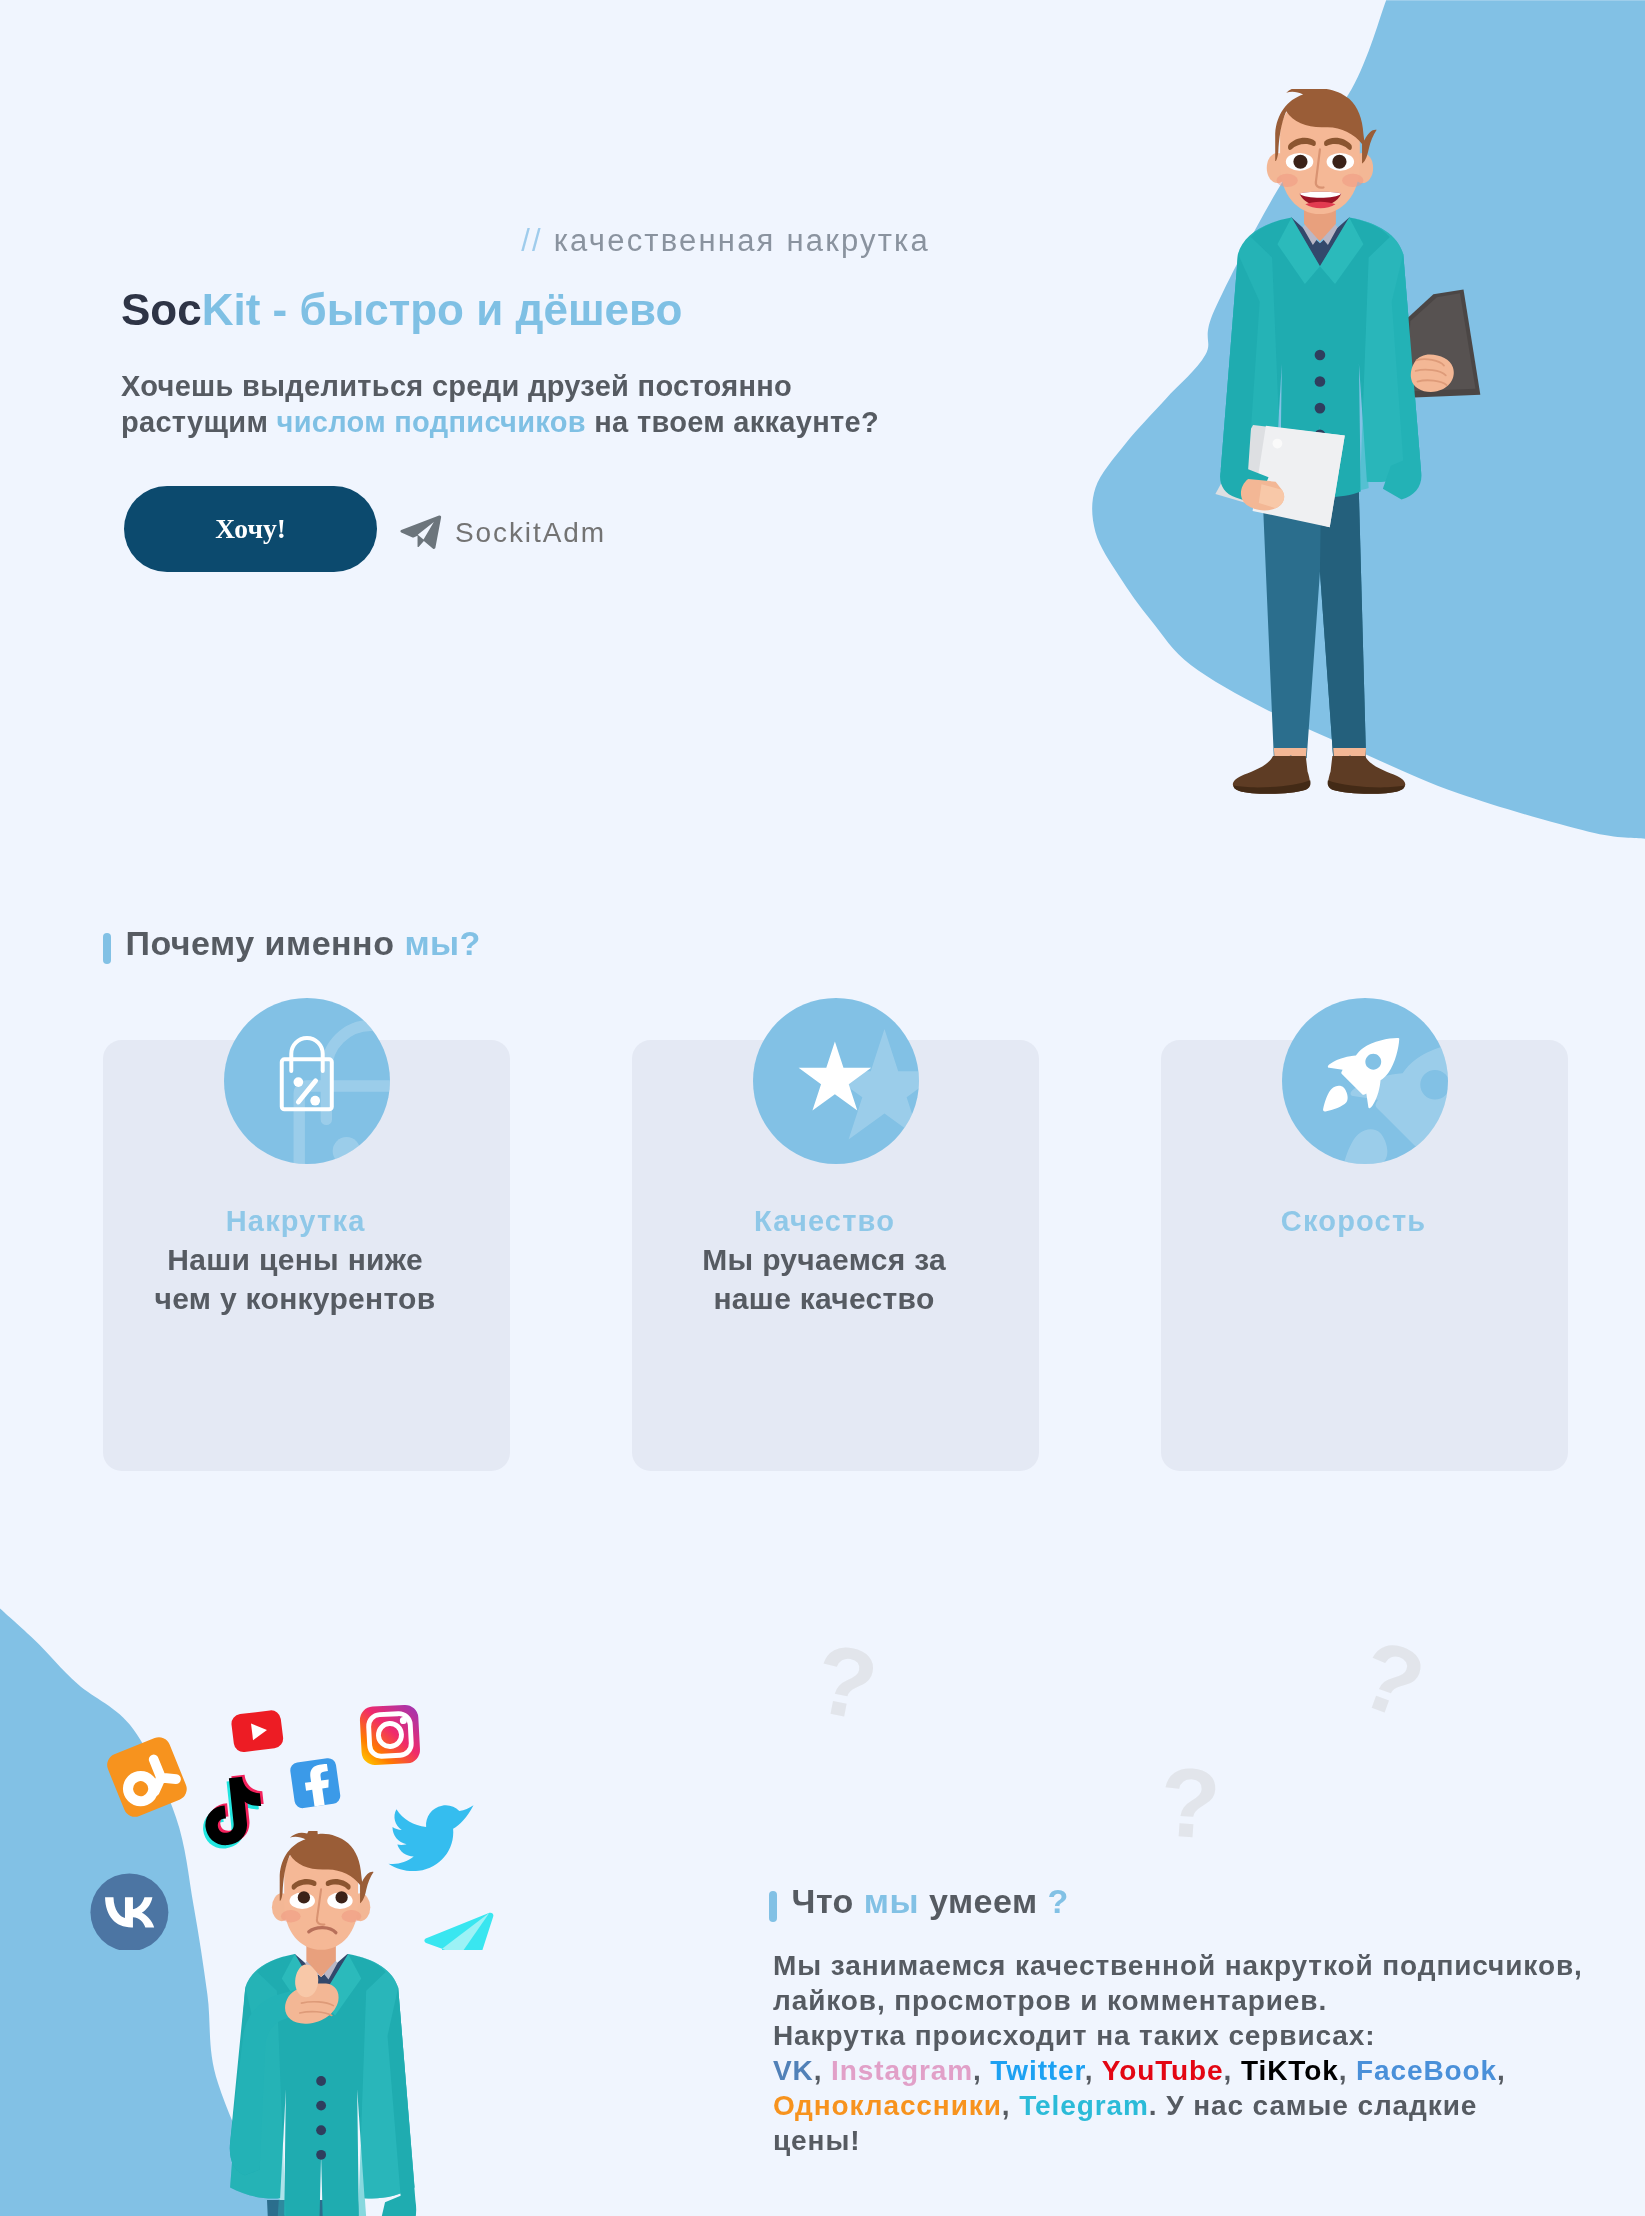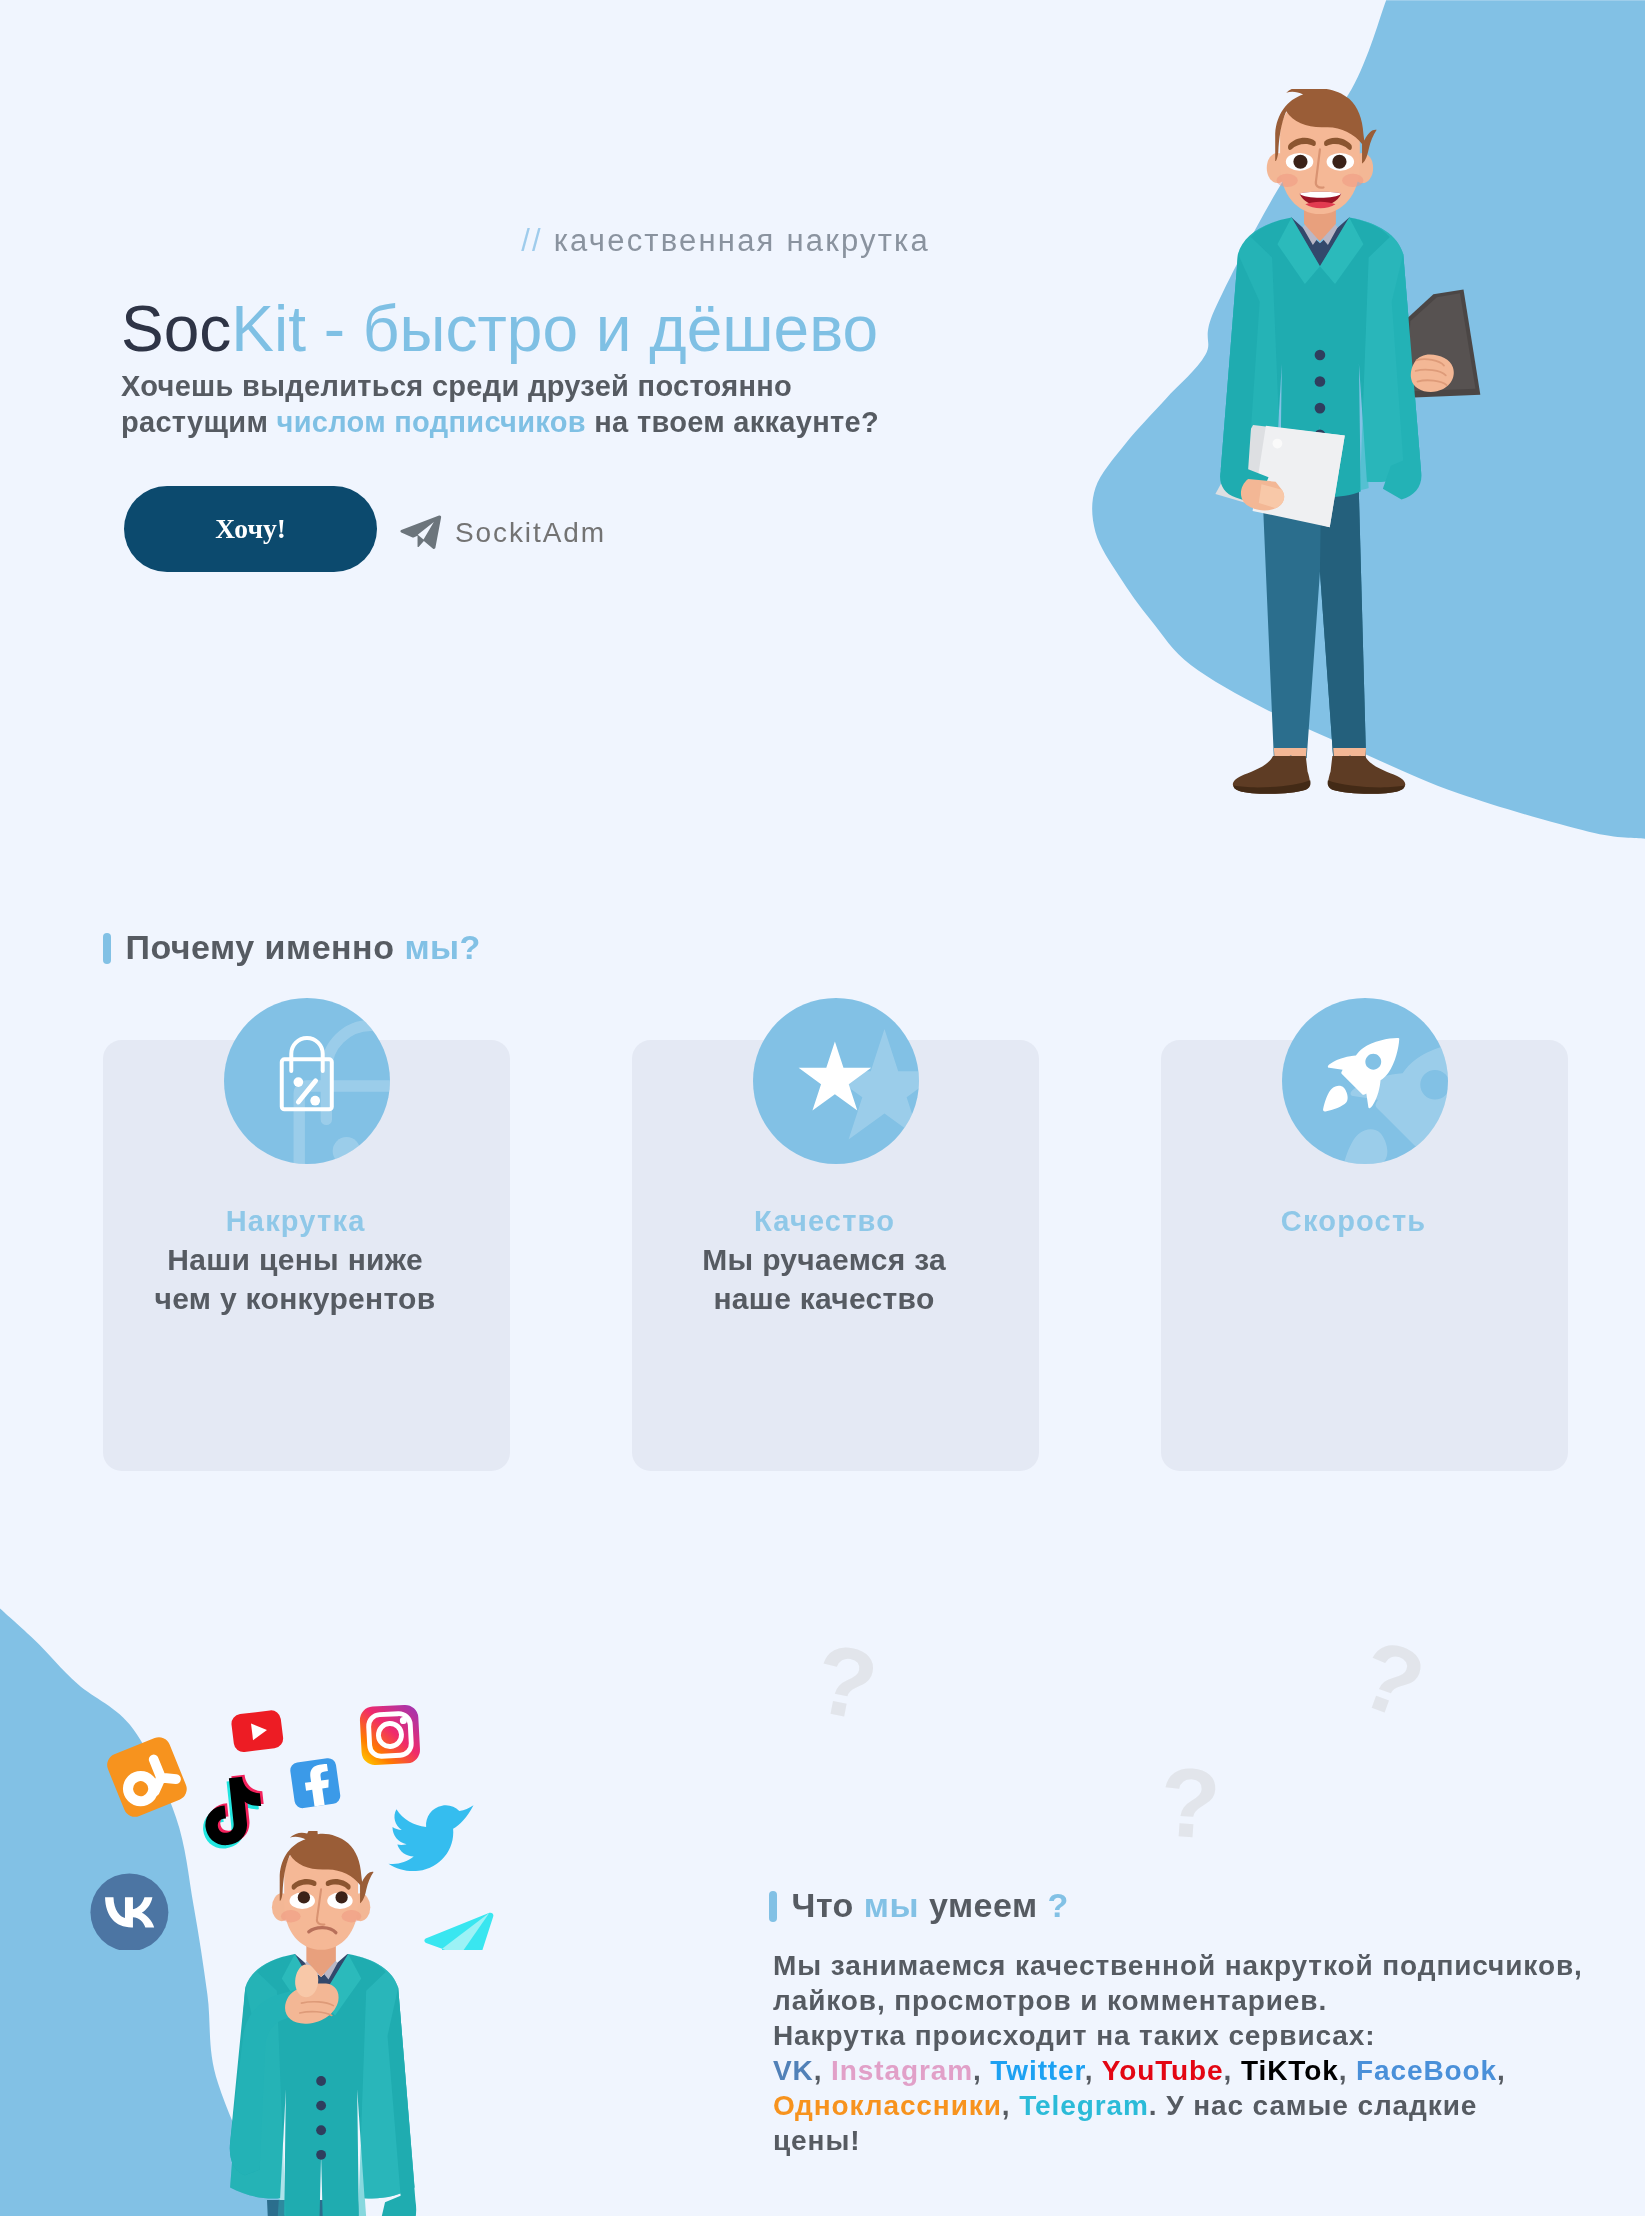--- a/index.html
+++ b/index.html
@@ -19,34 +19,34 @@
     color:#E2E5EB;line-height:1;user-select:none}
   .qmark-1{left:816px;top:1633px;font-size:98px;transform:rotate(11deg)}
   .qmark-2{left:1160px;top:1754px;font-size:98px;transform:rotate(4deg)}
   .qmark-3{left:1362px;top:1631px;font-size:97px;transform:rotate(20deg)}
 
   
   .hero{position:absolute;left:0;top:0;width:1645px;height:842px}
   .hero-copy{position:absolute;left:121px;top:0;width:809px}
   .tagline{position:absolute;left:0;top:225px;width:809px;font-size:31px;font-weight:normal;color:#8A939F;text-align:right;letter-spacing:2.2px;line-height:1}
   .tagline .slashes{color:#9FCCEC}
-  h1.hero-title{position:absolute;left:0;top:297px;width:809px;font-size:64px;font-weight:normal;color:#2E3446;line-height:1;white-space:nowrap}
+  h1.hero-title{position:absolute;left:0;top:288px;width:809px;font-size:44px;font-weight:bold;color:#2E3446;line-height:1;white-space:nowrap}
   h1.hero-title .accent{color:#7FC0E4}
   .hero-sub{position:absolute;left:0;top:368px;width:809px;font-size:29px;font-weight:bold;color:#565B62;line-height:36px;letter-spacing:0.3px}
   .hero-sub .accent{color:#7FC0E4}
   .hero-actions{position:absolute;left:0;top:0}
   .btn-want{position:absolute;left:3.1px;top:486px;width:253px;height:86px;border-radius:46px;
     background:#0c4a6e;border:none;color:#FFFFFF;font-size:27.5px;font-weight:bold;font-family:Liberation Serif, serif;
     cursor:pointer;display:flex;align-items:center;justify-content:center}
   .tg-link{position:absolute;left:278px;top:515px;display:flex;align-items:center;cursor:pointer;text-decoration:none}
   .tg-link .tg-label{font-size:28px;color:#737373;margin-left:12px;line-height:1;letter-spacing:1.9px}
 
   
   .why{position:absolute;left:0;top:0;width:1645px}
-  .sec-head{position:absolute;display:flex;align-items:flex-end}
+  .sec-head{position:absolute;display:flex;align-items:flex-start}
   .sec-bar{width:7.5px;height:31px;border-radius:4px;background:#82C1E5;margin-right:15px;margin-top:5.8px;flex:none}
   .sec-title{font-size:34px;font-weight:bold;color:#565B62;letter-spacing:0.5px;line-height:1;white-space:nowrap;margin-top:-1.3px}
   .sec-title .accent{color:#82C1E5}
   .cards{position:absolute;left:103px;top:1040px;display:flex;gap:122px}
   .card{position:relative;width:407px;height:431px;border-radius:18.6px;background:#E4E9F4}
   .card-icon{position:absolute;left:50%;top:-42px;transform:translateX(-50%);
     width:166px;height:166px;border-radius:50%;background:#82C1E5;overflow:hidden}
   .card-title{position:absolute;left:-23px;right:0;top:167px;text-align:center;
     font-size:29px;font-weight:bold;color:#8FC8E8;letter-spacing:1.2px;line-height:1;text-indent:1.2px}
   .card-text{position:absolute;left:-23px;right:0;top:200px;text-align:center;

